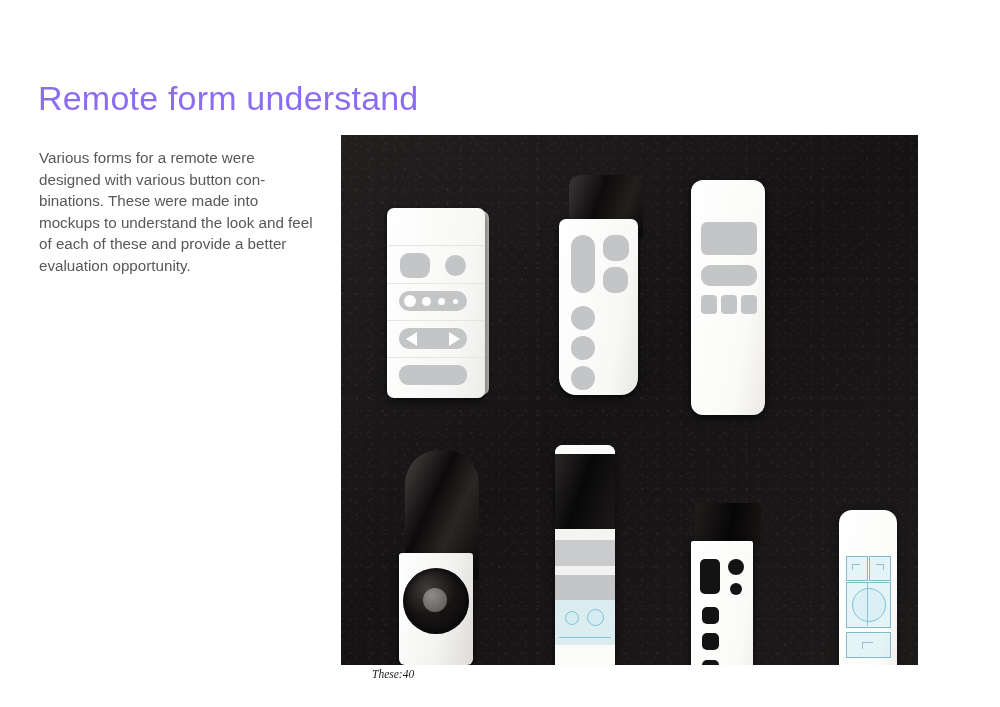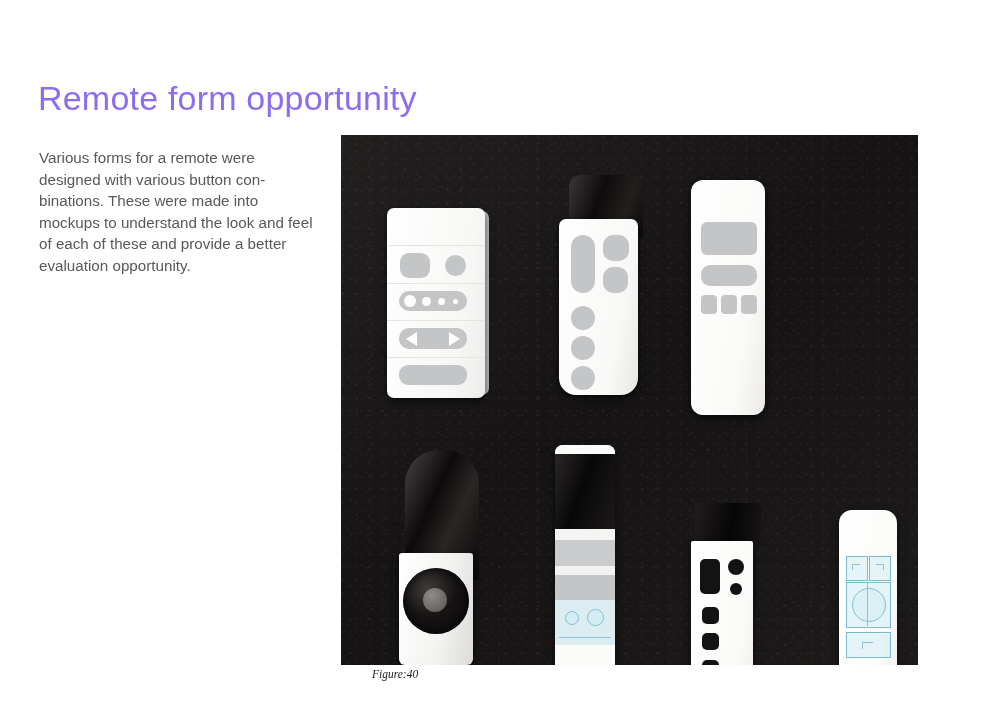--- a/index.html
+++ b/index.html
@@ -174,21 +174,21 @@
   .tri-left, .tri-right {
     position: absolute; width: 0; height: 0;
     border-top: 7px solid transparent; border-bottom: 7px solid transparent;
   }
   .tri-left  { border-right: 11px solid #fdfdfd; }
   .tri-right { border-left: 11px solid #fdfdfd; }
 </style>
 </head>
 <body>
 
-<h1 id="slide-title">Remote form opportunity</h1>
+<h1 id="slide-title">Remote form understand</h1>
 
 <p id="body-text">Various forms for a remote were designed with various button con-binations. These were made into mockups to understand the look and feel of each of these and provide a better evaluation opportunity.</p>
 
 <div id="photo">
 
   <div class="remote" id="r1">
     <div class="shell-side"></div>
     <div class="shell shell-main">
       <div class="divline" style="left:0;top:37px;width:98px;"></div>
       <div class="divline" style="left:0;top:75px;width:98px;"></div>
@@ -288,13 +288,13 @@
       </div>
       <div class="cyan-box" style="left:7px;top:122px;width:43px;height:24px;">
         <div class="cyan-line" style="left:15px;top:9px;width:11px;height:1px;"></div>
         <div class="cyan-line" style="left:15px;top:9px;width:1px;height:7px;"></div>
       </div>
     </div>
   </div>
 
 </div>
 
-<div id="figure-caption">Figure:40</div>
+<div id="figure-caption">These:40</div>
 
 </body></html>

